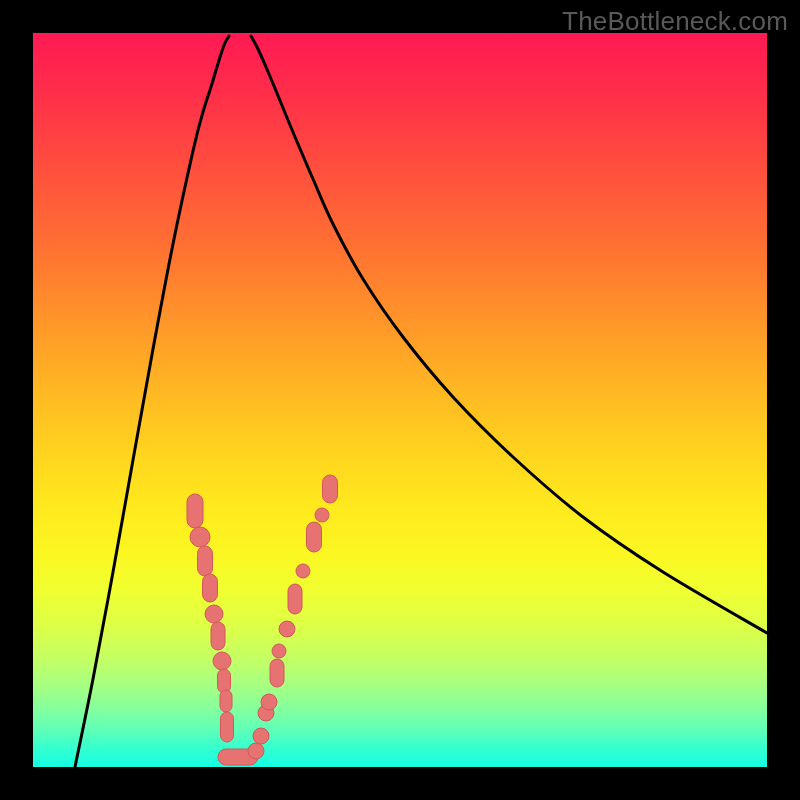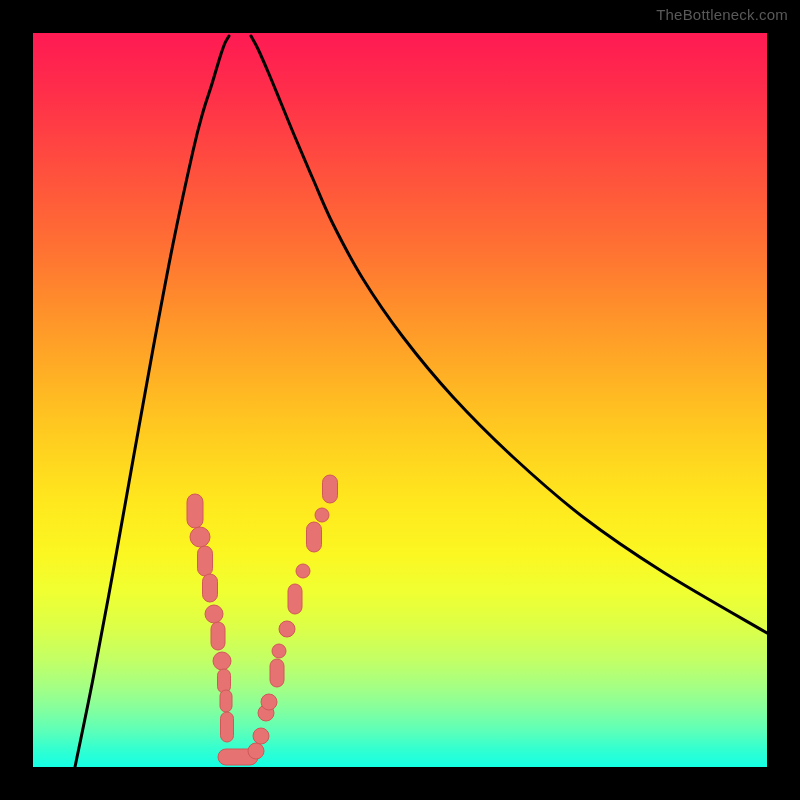--- a/index.html
+++ b/index.html
@@ -46,21 +46,21 @@
       #5effb8 95%,
       #34ffd0 97.5%,
       #14ffe4 100%
     );
   }
   .watermark {
     position: absolute;
     top: 6px;
     right: 12px;
     color: #595959;
-    font-size: 15px;
+    font-size: 26px;
     font-weight: 400;
     letter-spacing: 0.2px;
   }
   svg.curves {
     position: absolute;
     top: 0;
     left: 0;
     width: 734px;
     height: 734px;
   }

